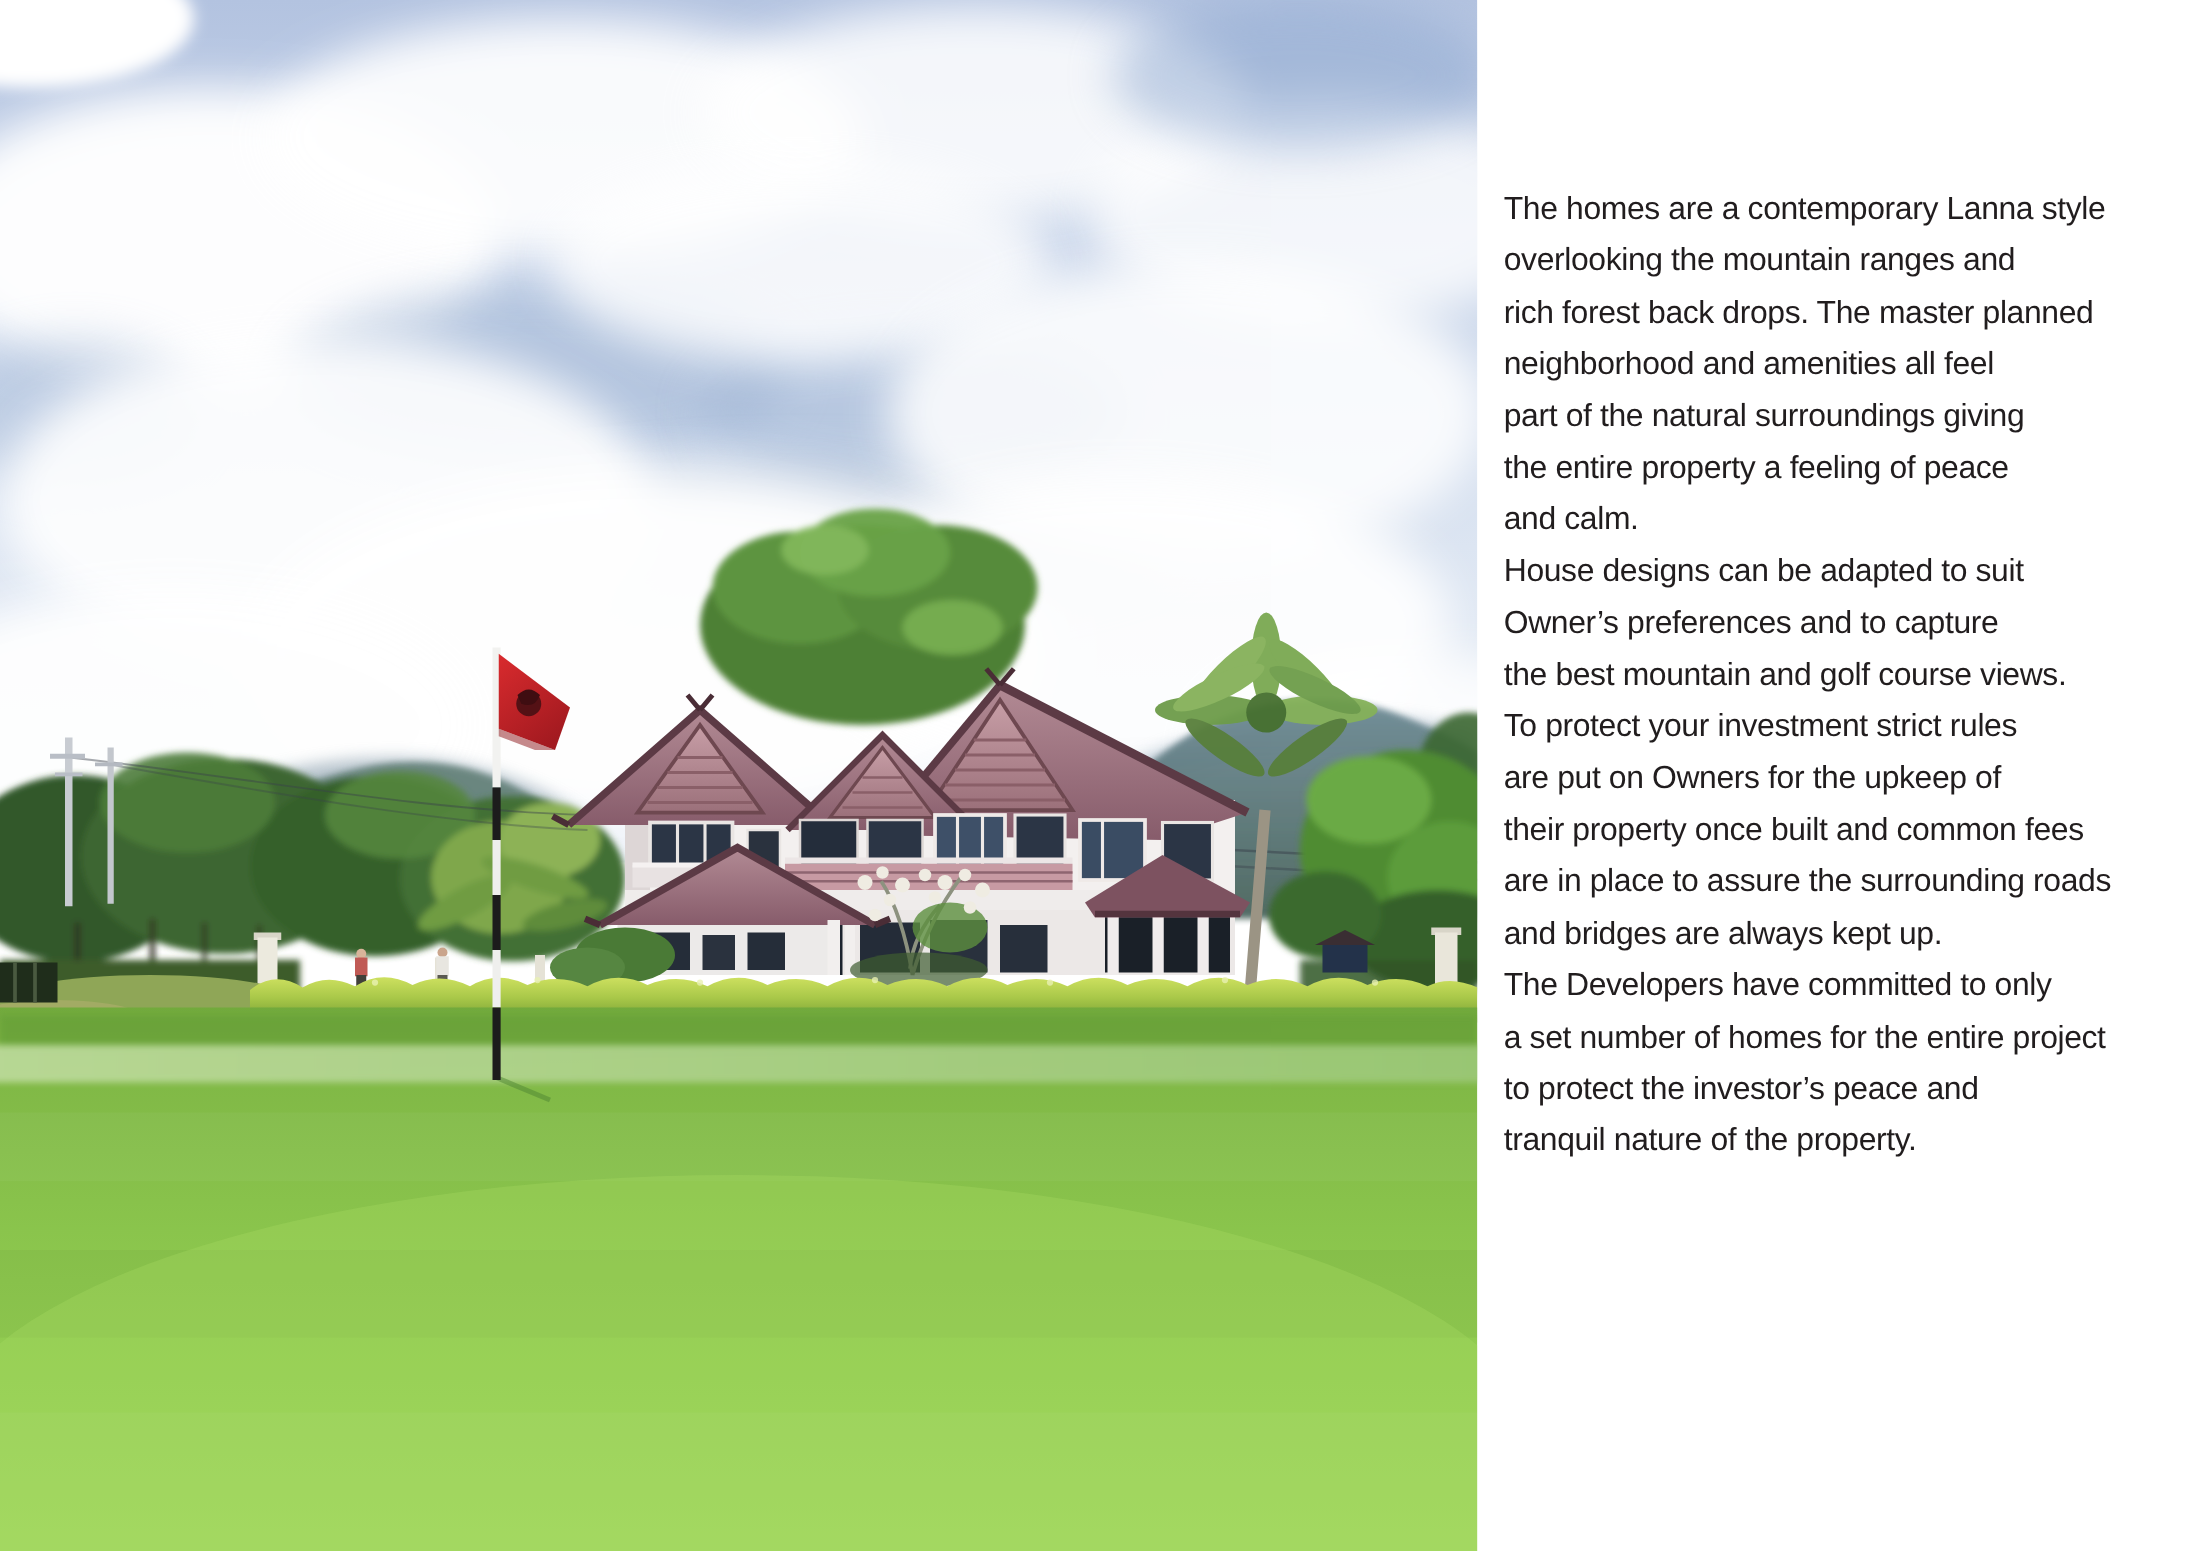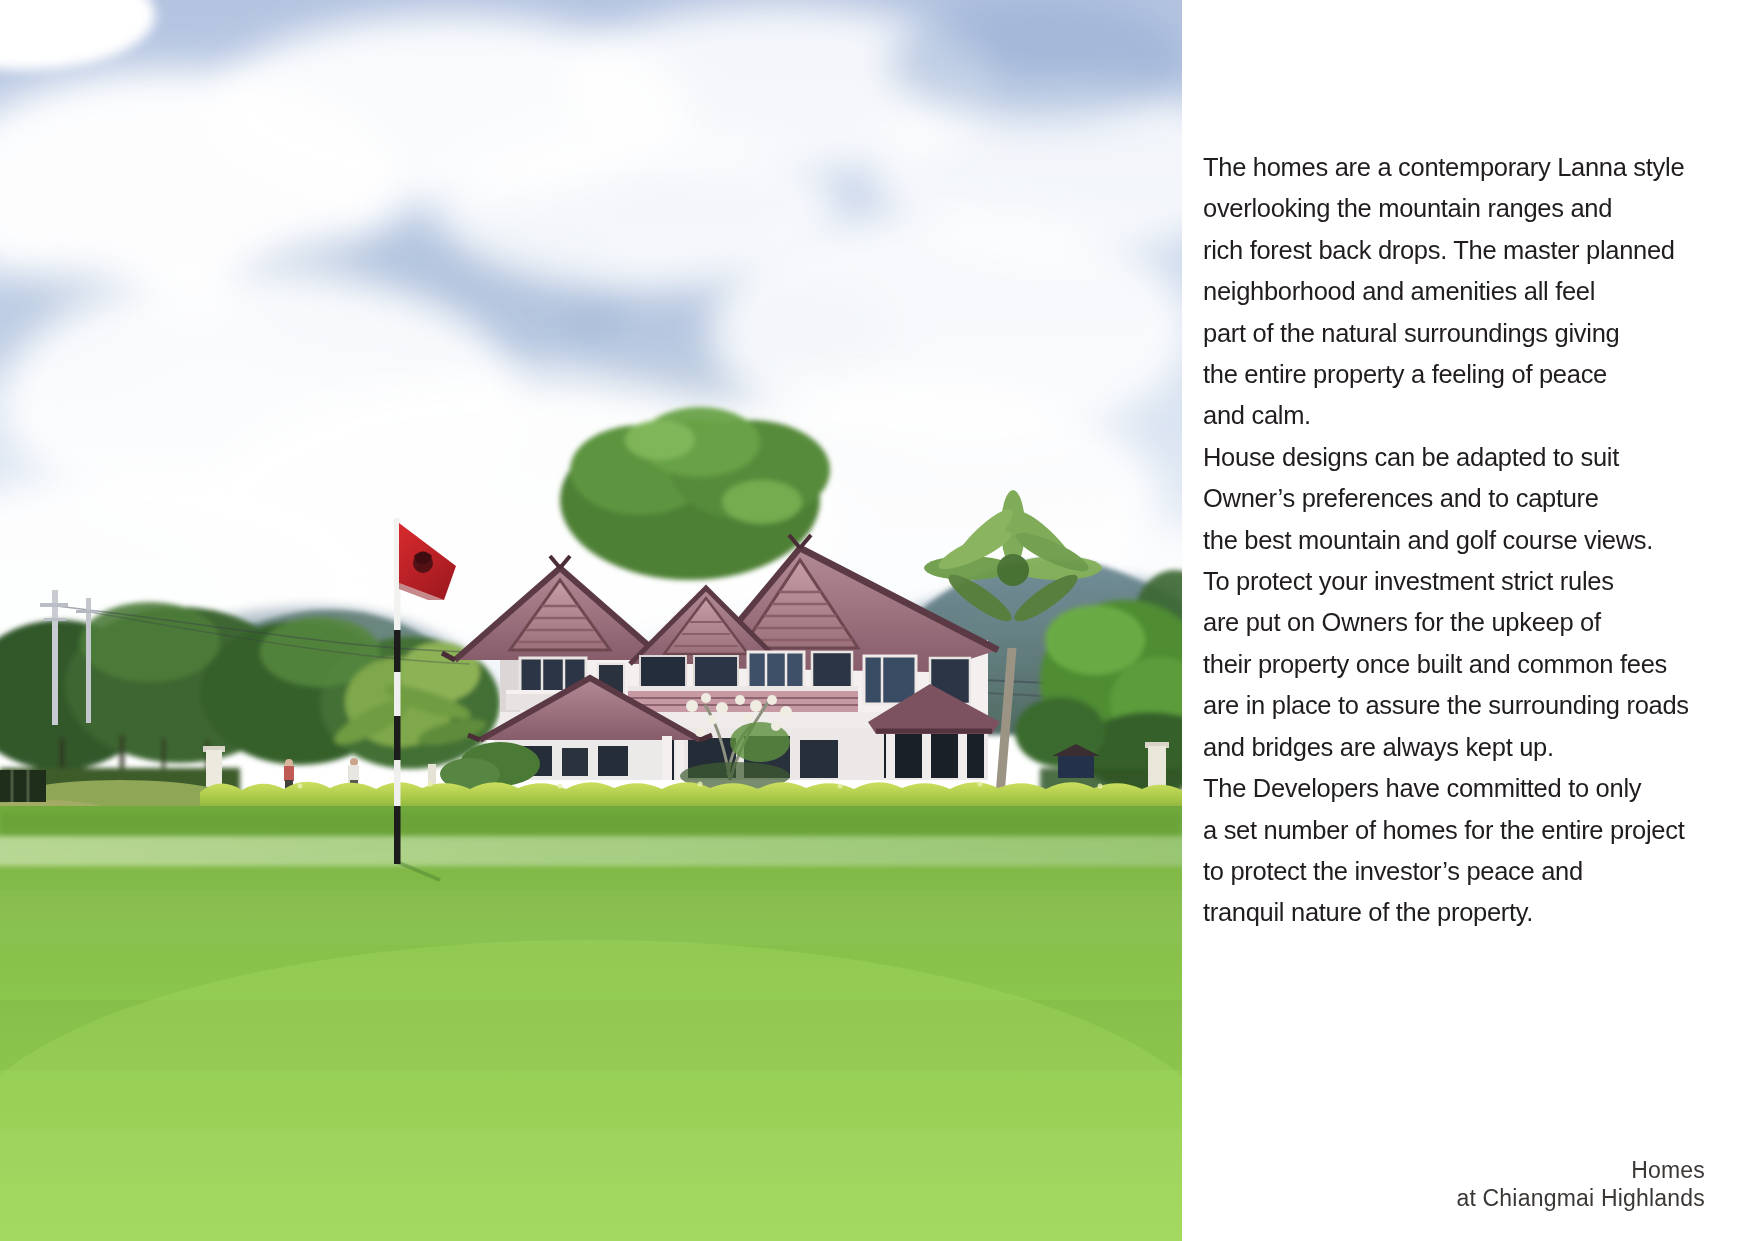--- a/index.html
+++ b/index.html
@@ -374,19 +374,15 @@
 the best mountain and golf course views.
 To protect your investment strict rules
 are put on Owners for the upkeep of
 their property once built and common fees
 are in place to assure the surrounding roads
 and bridges are always kept up.
 The Developers have committed to only
 a set number of homes for the entire project
 to protect the investor’s peace and
 tranquil nature of the property.</p>
-    <div class="footer">
-      <div>Homes</div>
-      <div>at Chiangmai Highlands</div>
-    </div>
   </section>
 
 </div>
 
 </body></html>

